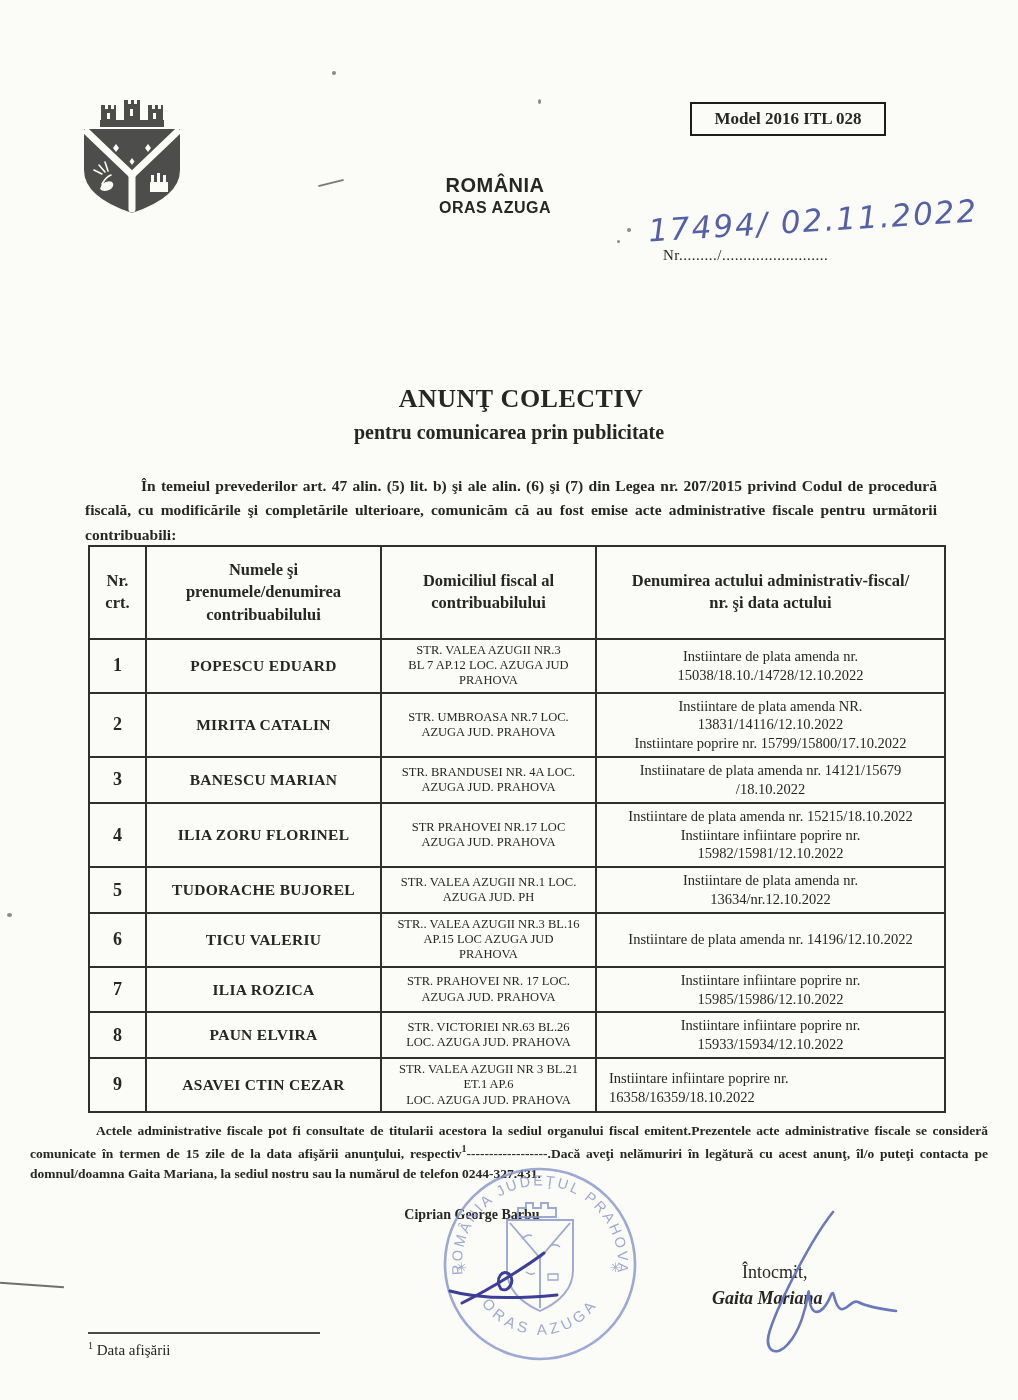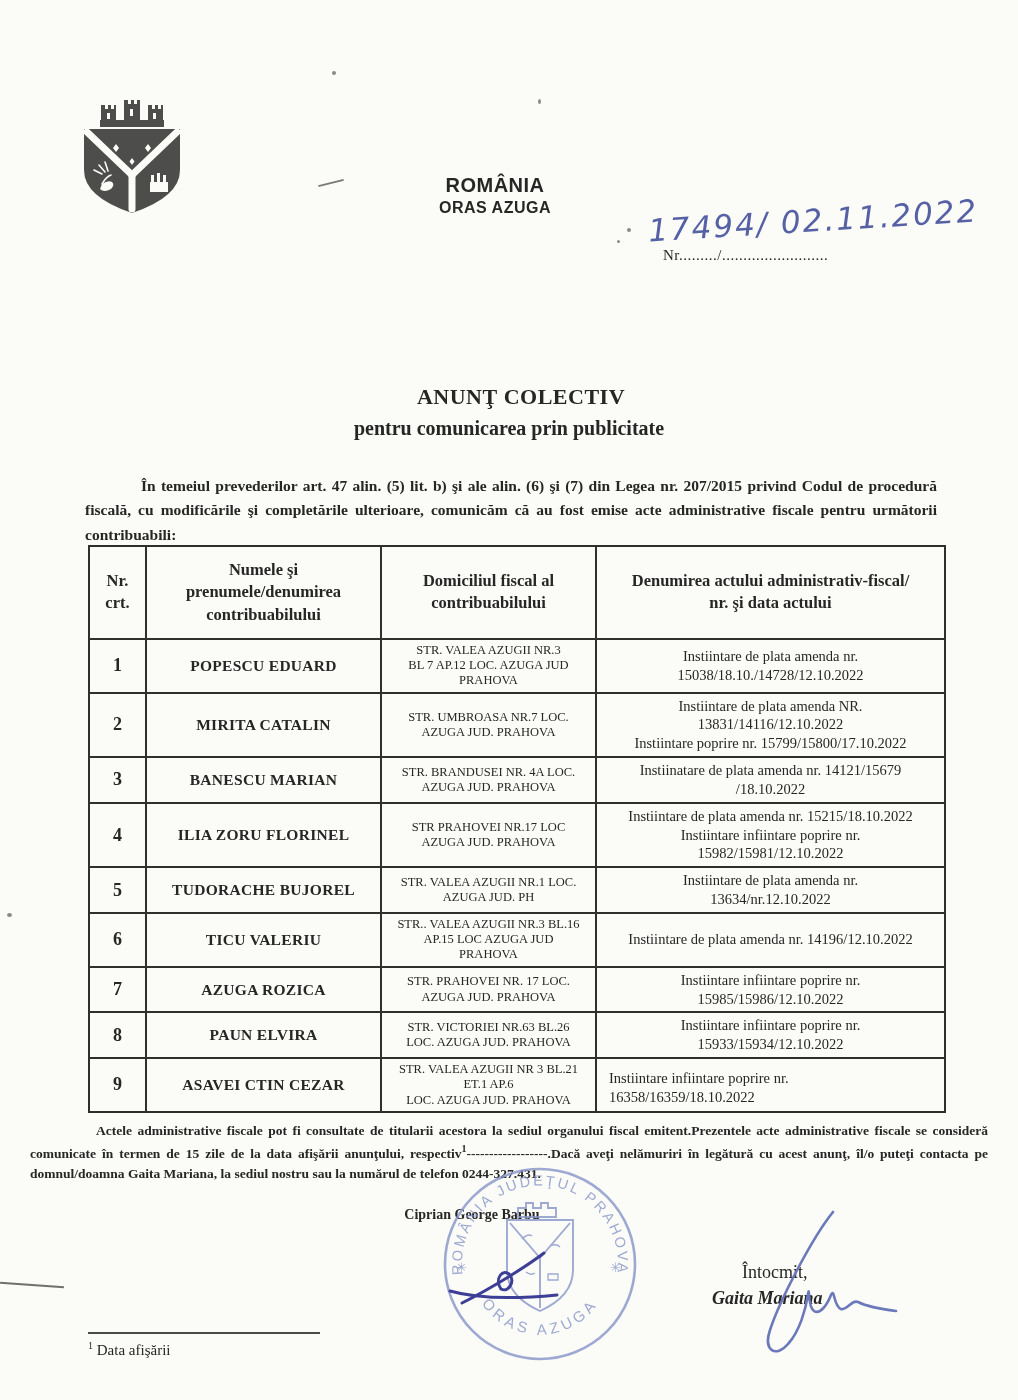--- a/index.html
+++ b/index.html
@@ -22,21 +22,21 @@
     left:648px;top:204px;width:280px;
     font-family:"DejaVu Sans",sans-serif;font-style:italic;
     font-size:31px;color:#5560a5;transform:rotate(-3.5deg);
     letter-spacing:2px;white-space:nowrap;
   }
   #nr-line{left:663px;top:247px;font-size:15px;letter-spacing:.5px;}
   #org-block{left:85px;top:236px;font-size:19px;line-height:26px;}
   #org-block .org-line:nth-child(2){padding-left:7px;}
   
   #title-block{left:0;top:384px;width:1018px;text-align:center;}
-  #doc-title{font-size:22px;font-weight:bold;letter-spacing:.5px;margin-left:24px;}
+  #doc-title{font-size:26px;font-weight:bold;letter-spacing:.5px;margin-left:24px;}
   #doc-subtitle{font-size:20px;font-weight:bold;margin-top:7px;}
   
   #intro{
     left:85px;top:474px;width:852px;font-size:15.5px;font-weight:bold;
     line-height:1.58;text-align:justify;text-indent:56px;
   }
   
   #main-table-wrap{left:88px;top:545px;width:783px;}
   table{border-collapse:collapse;width:856px;table-layout:fixed;}
   col.c0{width:57px;}col.c1{width:235px;}col.c2{width:215px;}col.c3{width:349px;}
@@ -117,20 +117,21 @@
 
       <g fill="#fbfbf8">
         <rect x="78" y="90" width="18" height="10"></rect>
         <rect x="79" y="83" width="3" height="7"></rect>
         <rect x="85" y="81" width="3" height="9"></rect>
         <rect x="91" y="83" width="3" height="7"></rect>
       </g>
     </g>
   </svg>
 
+  <div class="abs" id="model-box">Model 2016 ITL 028</div>
 
   <div class="abs" id="country-block">
     <div id="country">ROMÂNIA</div>
     <div id="city">ORAS AZUGA</div>
   </div>
 
   <div class="abs" id="handwritten-nr">17494/ 02.11.2022</div>
   <div class="abs" id="nr-line">Nr........./.........................</div>
 
 
@@ -215,21 +216,21 @@
       <td class="cell-nr">6</td>
       <td class="cell-name">TICU VALERIU</td>
       <td class="cell-addr">STR.. VALEA AZUGII NR.3 BL.16
 AP.15 LOC AZUGA JUD
 PRAHOVA</td>
       <td class="cell-act">Instiintare de plata amenda nr. 14196/12.10.2022</td>
     </tr>
 
     <tr>
       <td class="cell-nr">7</td>
-      <td class="cell-name">AZUGA ROZICA</td>
+      <td class="cell-name">ILIA ROZICA</td>
       <td class="cell-addr">STR. PRAHOVEI NR. 17 LOC.
 AZUGA JUD. PRAHOVA</td>
       <td class="cell-act">Instiintare infiintare poprire nr.
 15985/15986/12.10.2022</td>
     </tr>
 
     <tr>
       <td class="cell-nr">8</td>
       <td class="cell-name">PAUN ELVIRA</td>
       <td class="cell-addr">STR. VICTORIEI NR.63 BL.26

